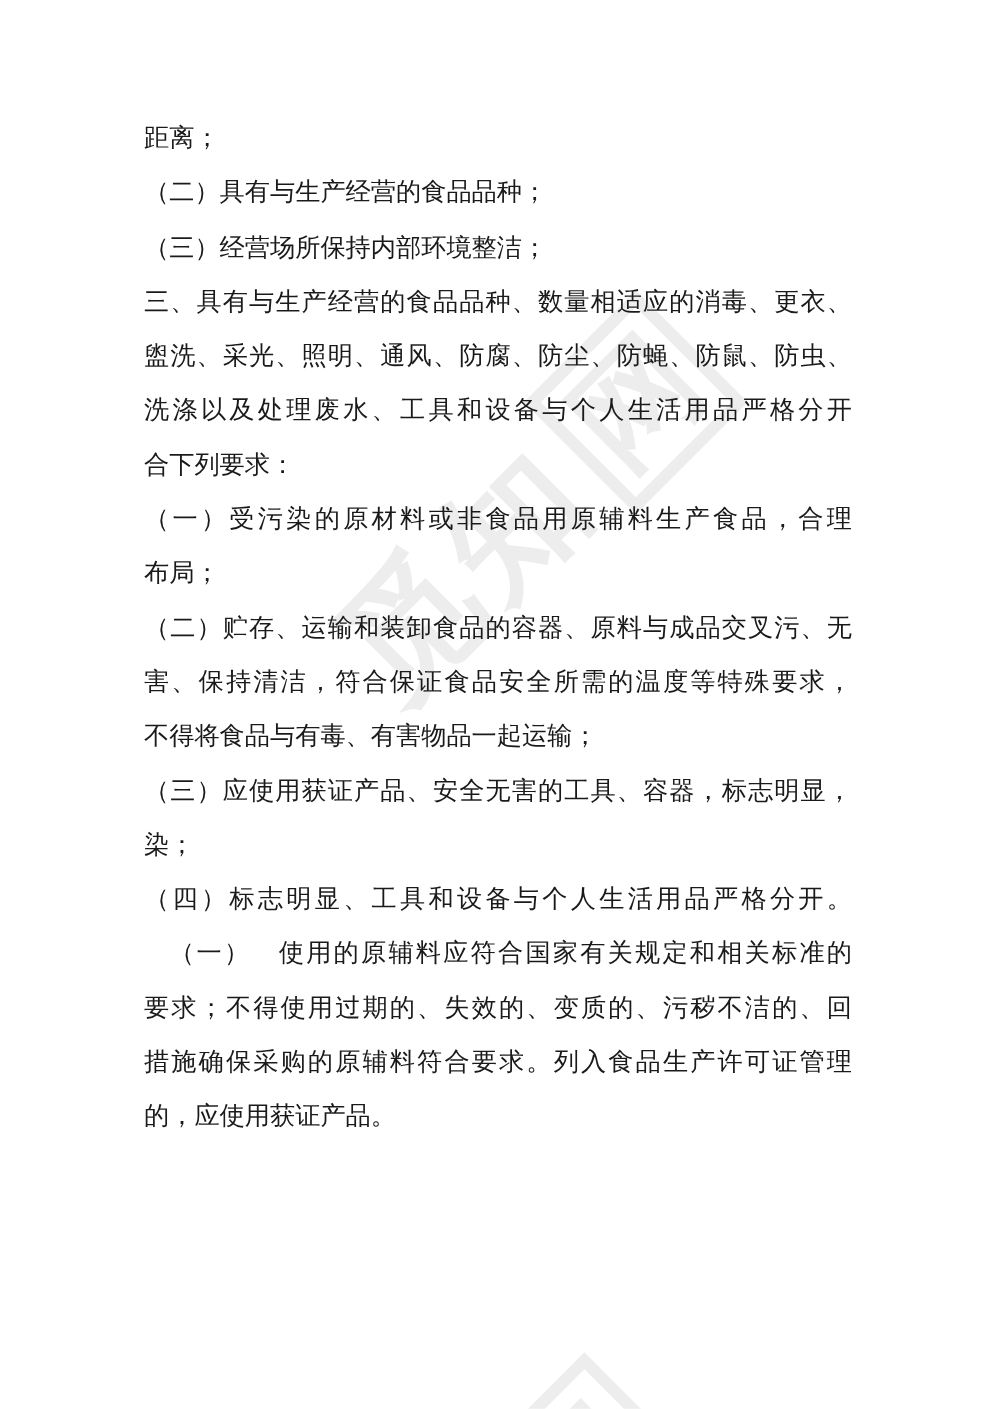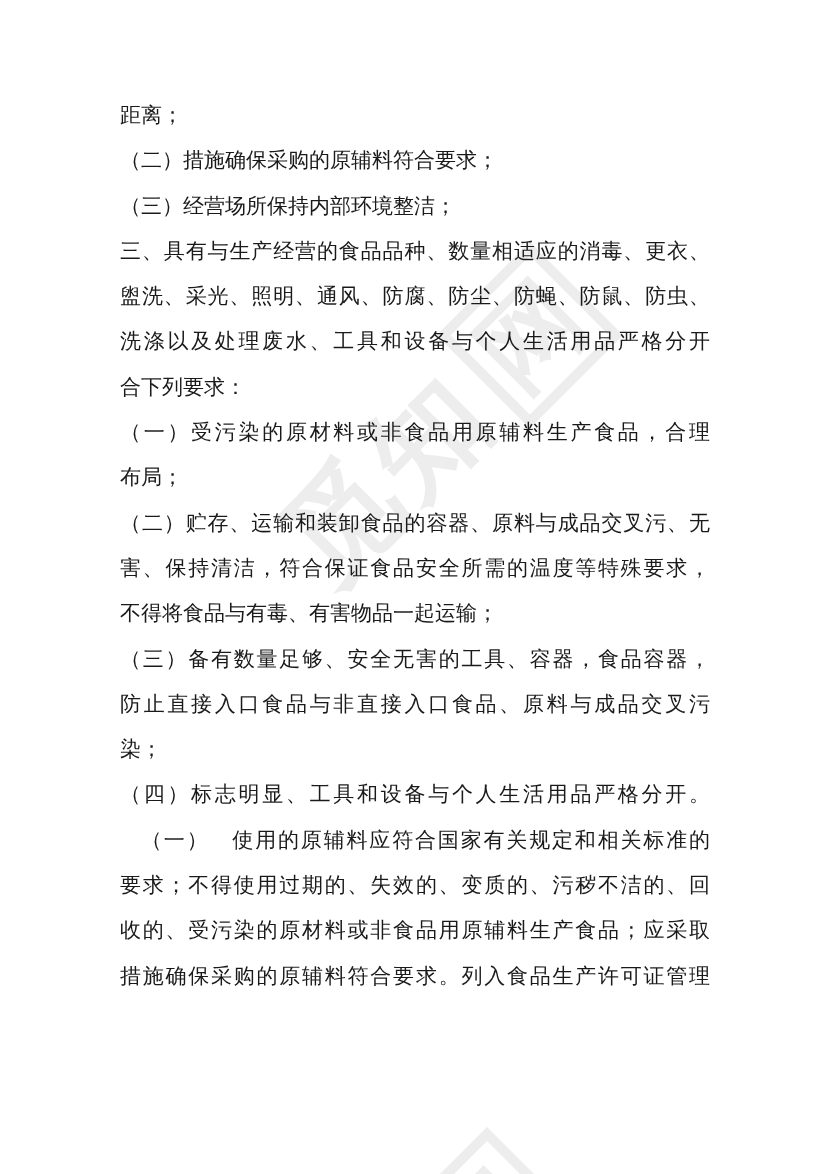--- a/index.html
+++ b/index.html
@@ -108,32 +108,31 @@
     <span class="wm-logo-char">网</span>
   </span>
 </div>
 
 <div class="watermark-fragment">
   <span class="wm-logo-char">网</span>
 </div>
 
 <div class="text-block">
   <div class="ln">距离；</div>
-  <div class="ln">（二）措施确保采购的原辅料符合要求；</div>
+  <div class="ln">（二）具有与生产经营的食品品种；</div>
   <div class="ln">（三）经营场所保持内部环境整洁；</div>
   <div class="ln j">三、具有与生产经营的食品品种、数量相适应的消毒、更衣、</div>
   <div class="ln j">盥洗、采光、照明、通风、防腐、防尘、防蝇、防鼠、防虫、</div>
   <div class="ln j">洗涤以及处理废水、工具和设备与个人生活用品严格分开</div>
   <div class="ln">合下列要求：</div>
   <div class="ln j">（一）受污染的原材料或非食品用原辅料生产食品，合理</div>
   <div class="ln">布局；</div>
   <div class="ln j">（二）贮存、运输和装卸食品的容器、原料与成品交叉污、无</div>
   <div class="ln j">害、保持清洁，符合保证食品安全所需的温度等特殊要求，</div>
   <div class="ln">不得将食品与有毒、有害物品一起运输；</div>
-  <div class="ln j">（三）备有数量足够、安全无害的工具、容器，食品容器，</div>
-  <div class="ln j">防止直接入口食品与非直接入口食品、原料与成品交叉污</div>
+  <div class="ln j">（三）应使用获证产品、安全无害的工具、容器，标志明显，</div>
   <div class="ln">染；</div>
   <div class="ln j">（四）标志明显、工具和设备与个人生活用品严格分开。</div>
   <div class="ln j ind">（一）　使用的原辅料应符合国家有关规定和相关标准的</div>
   <div class="ln j">要求；不得使用过期的、失效的、变质的、污秽不洁的、回</div>
-  <div class="ln j">收的、受污染的原材料或非食品用原辅料生产食品；应采取</div>
   <div class="ln j">措施确保采购的原辅料符合要求。列入食品生产许可证管理</div>
+  <div class="ln">的，应使用获证产品。</div>
 </div>
 
 </body></html>

